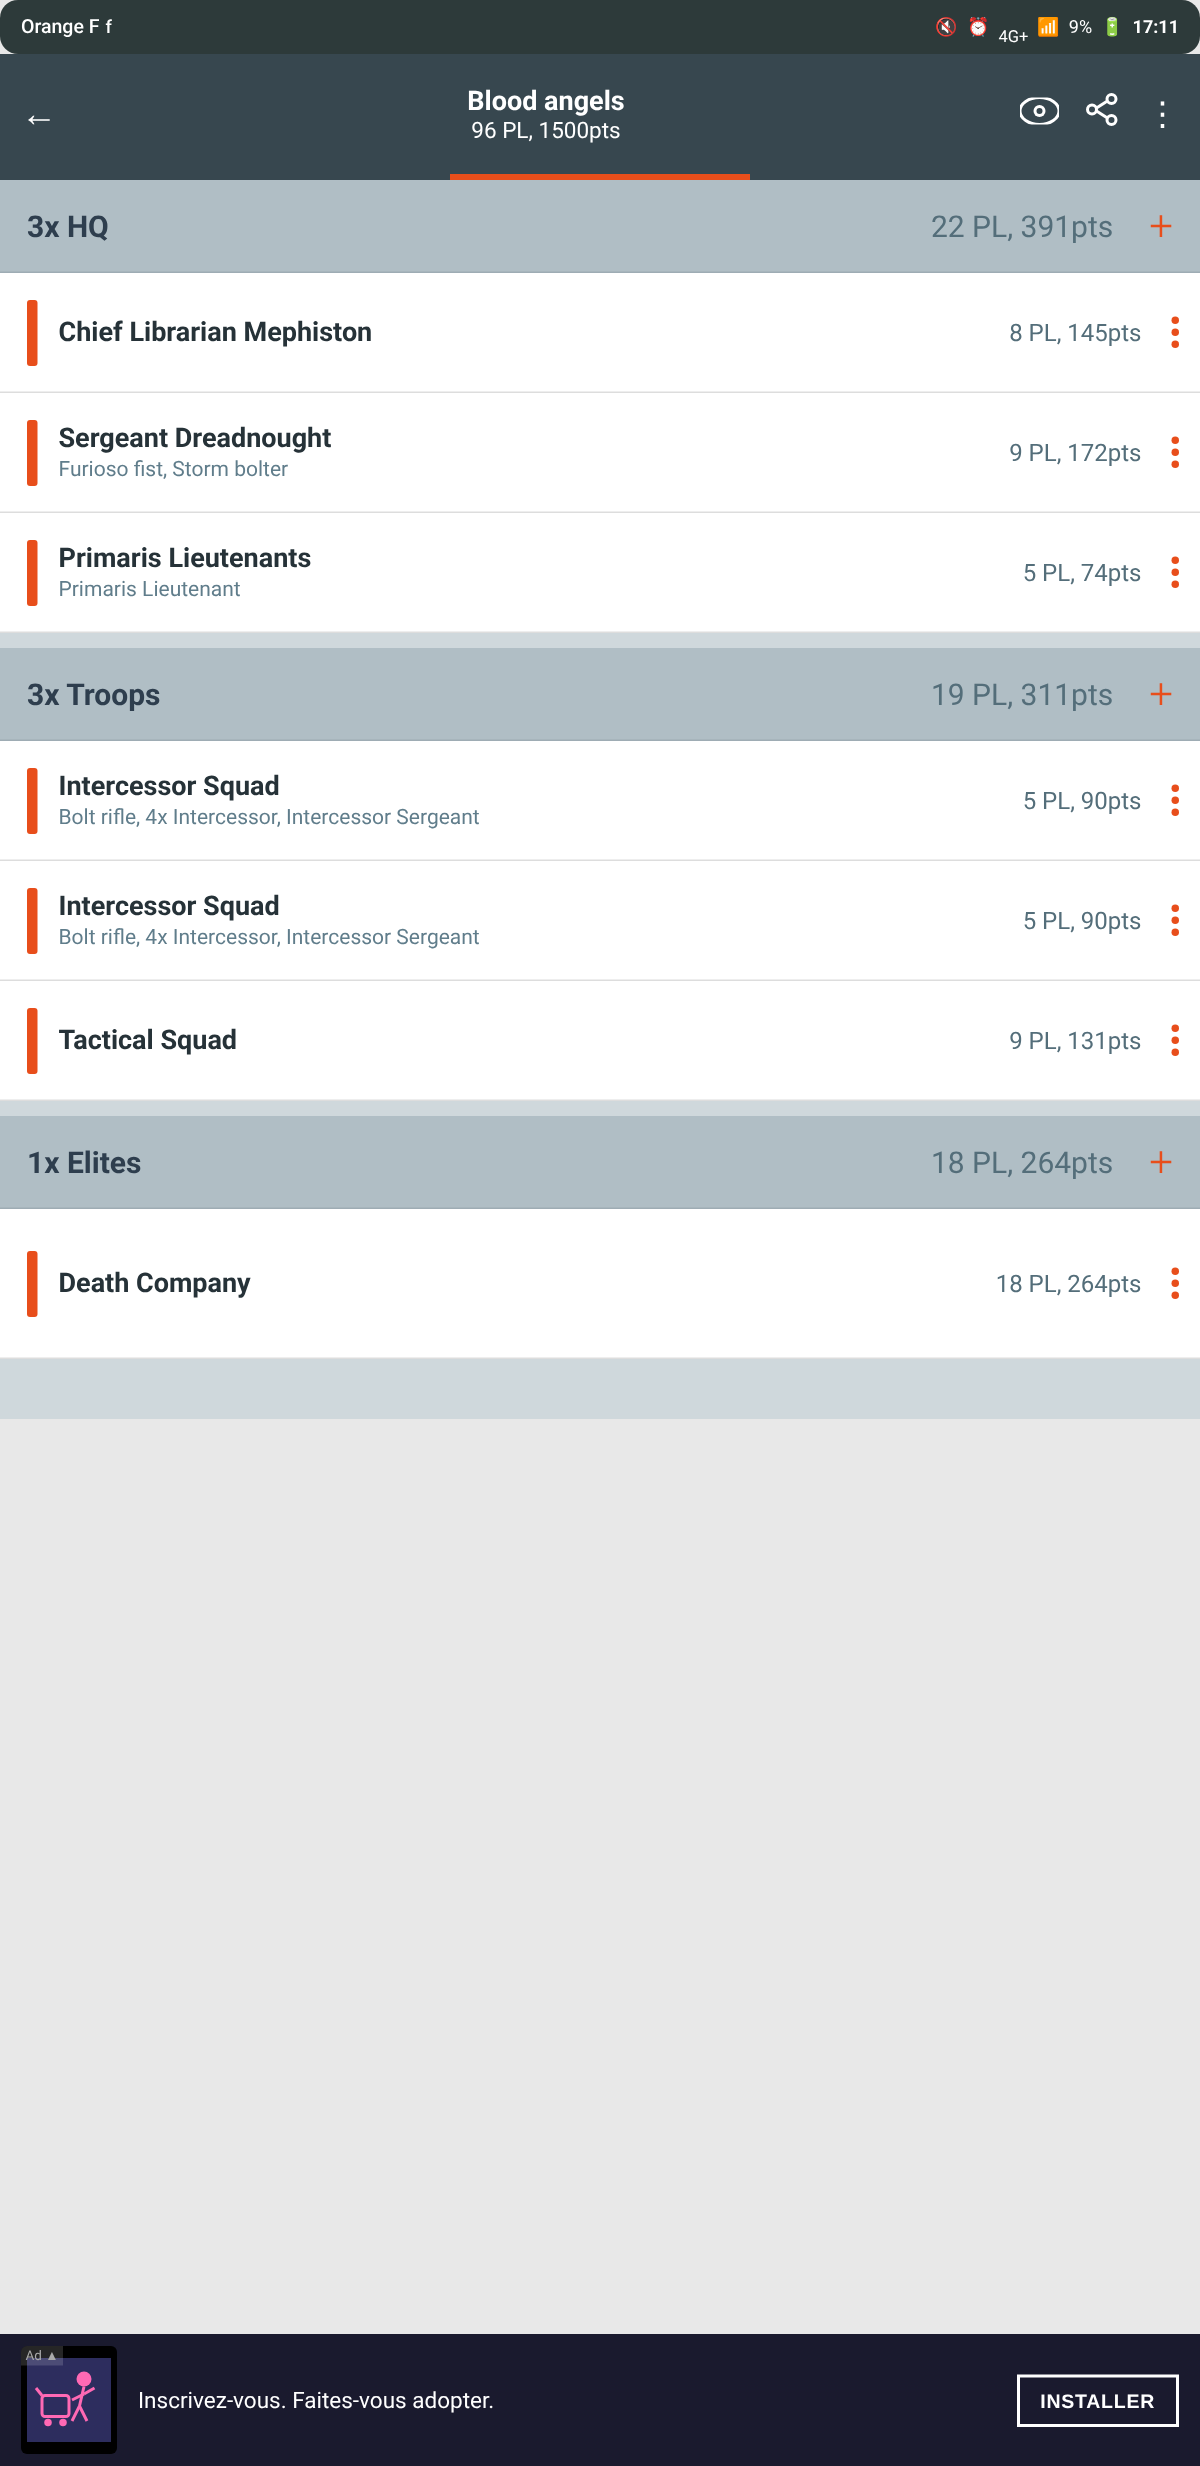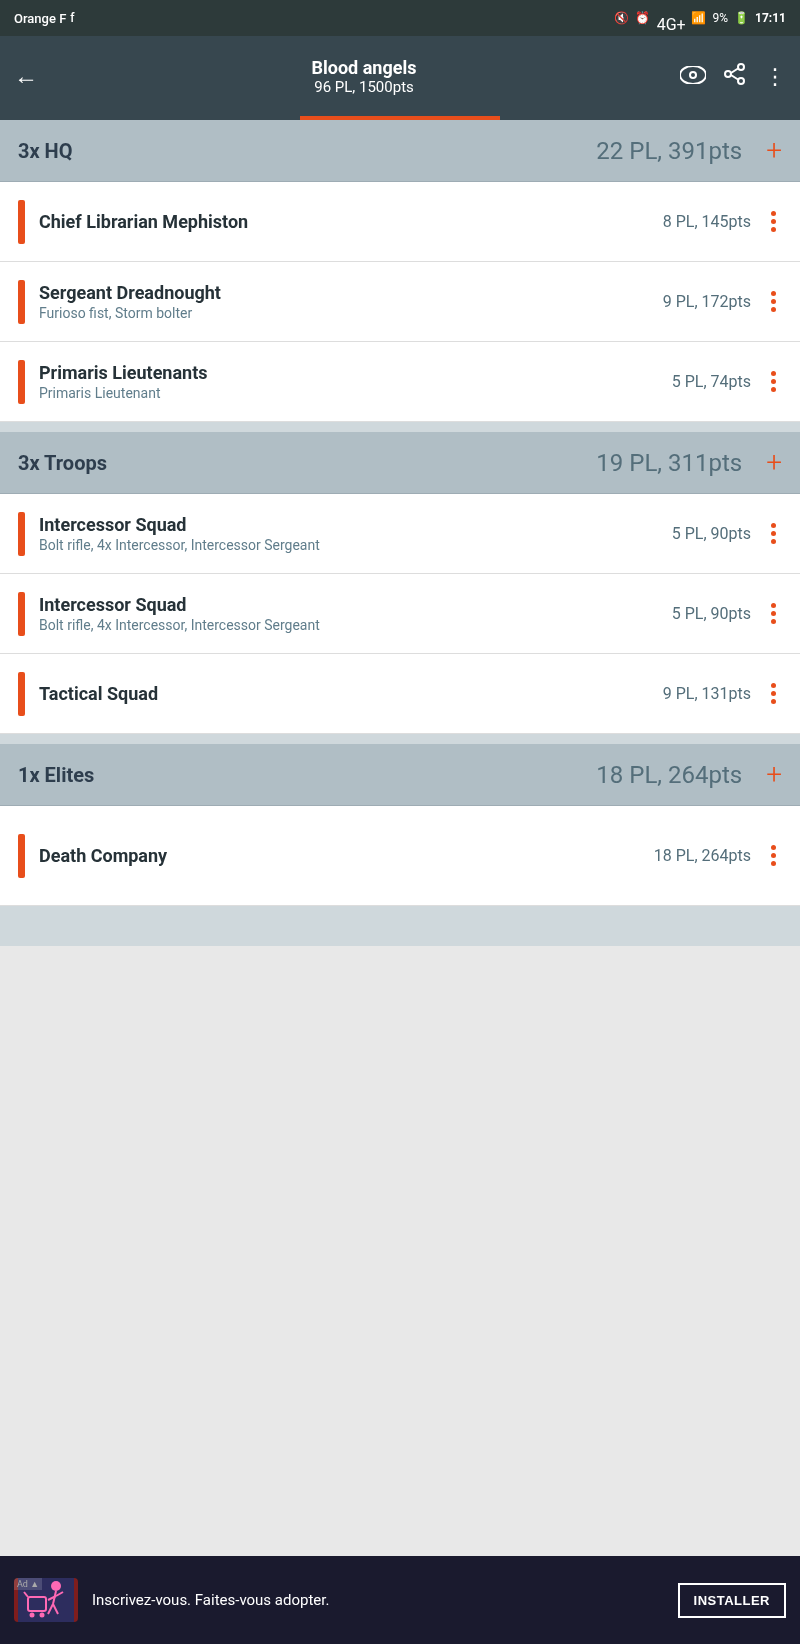--- a/index.html
+++ b/index.html
@@ -15,20 +15,21 @@
     
     .status-bar {
       background: #2d3a3a;
       color: #fff;
       font-size: 13px;
       padding: 5px 14px;
       display: flex;
       justify-content: space-between;
       align-items: center;
       height: 36px;
+      border-radius: 12px;
     }
     .status-left { font-weight: 500; display: flex; align-items: center; gap: 4px; }
     .status-right { display: flex; align-items: center; gap: 6px; font-size: 12px; }
 
     
     .header {
       background: #37474f;
       color: #fff;
       display: flex;
       align-items: center;
@@ -92,21 +93,21 @@
       padding: 14px 18px;
       border-bottom: 1px solid #9eacb4;
       text-align: right;
     }
     .section-header-label {
       font-size: 20px;
       font-weight: bold;
       color: #2e3e4e;
     }
     .section-header-pts {
-      font-size: 24px;
+      font-size: 20px;
       color: #546e7a;
       margin-right: 16px;
     }
     .section-header-right {
       display: flex;
       align-items: center;
       gap: 8px;
     }
     .add-btn {
       font-size: 28px;
@@ -142,21 +143,21 @@
     }
     .unit-sub {
       font-size: 14px;
       color: #607d8b;
       margin-top: 2px;
     }
     .unit-right {
       display: flex;
       align-items: center;
       gap: 12px;
-      padding-right: 16px;
+      padding-right: 6px;
     }
     .unit-pts {
       font-size: 16px;
       color: #546e7a;
       white-space: nowrap;
     }
     .dots-btn {
       font-size: 22px;
       color: #e84e1b;
       cursor: pointer;
@@ -189,22 +190,22 @@
       padding: 12px 14px;
       gap: 14px;
       position: fixed;
       bottom: 0;
       left: 0;
       width: 800px;
       height: 88px;
     }
     .ad-icon {
       width: 64px;
-      height: 44px;
-      background: #7f1d1d;
+      height: 72px;
+      background: #000000;
       border-radius: 4px;
       display: flex;
       align-items: center;
       justify-content: center;
       flex-shrink: 0;
       position: relative;
       overflow: hidden;
     }
     .ad-icon svg {
       width: 56px;
@@ -246,21 +247,21 @@
 <body>
 
 <div class="status-bar">
   <div class="status-left">
     <span>Orange F</span>
     <span style="font-size:12px;">f</span>
   </div>
   <div class="status-right">
     <span>🔇</span>
     <span>⏰</span>
-    <span style="font-size:16px;margin-top:12px;">4G+</span>
+    <span style="font-size:11px;margin-top:12px;">4G+</span>
     <span>📶</span>
     <span>9%</span>
     <span>🔋</span>
     <span style="font-weight:bold;text-align:right;">17:11</span>
   </div>
 </div>
 
 <div class="header">
   <span class="header-back">←</span>
   <div class="header-title">

